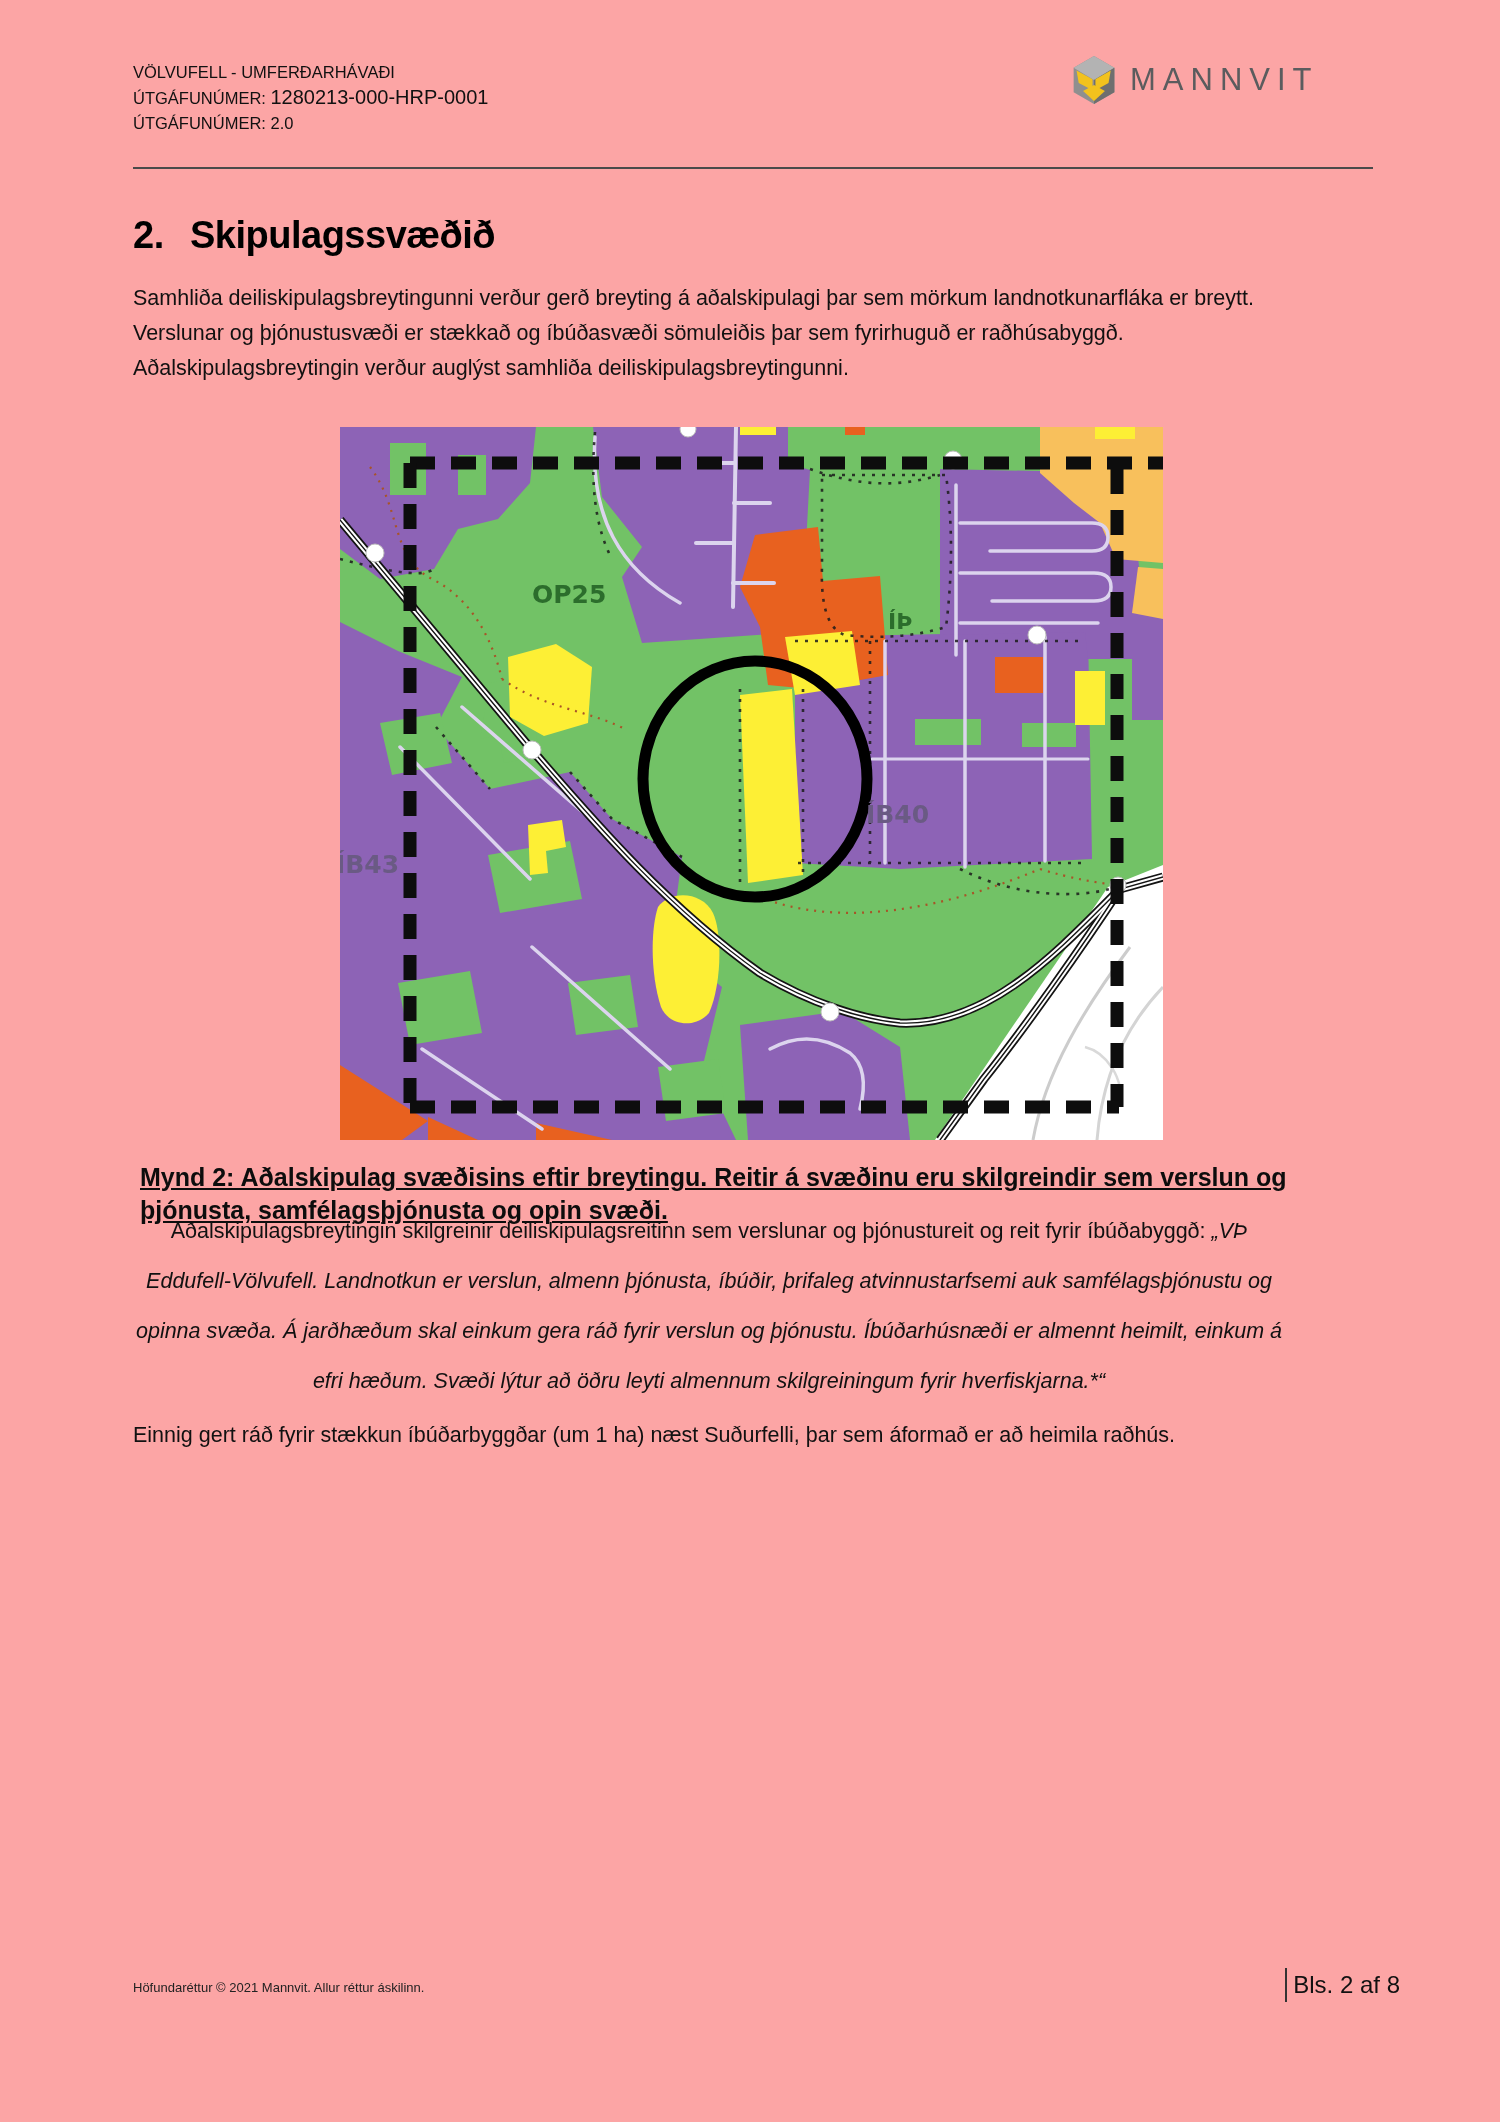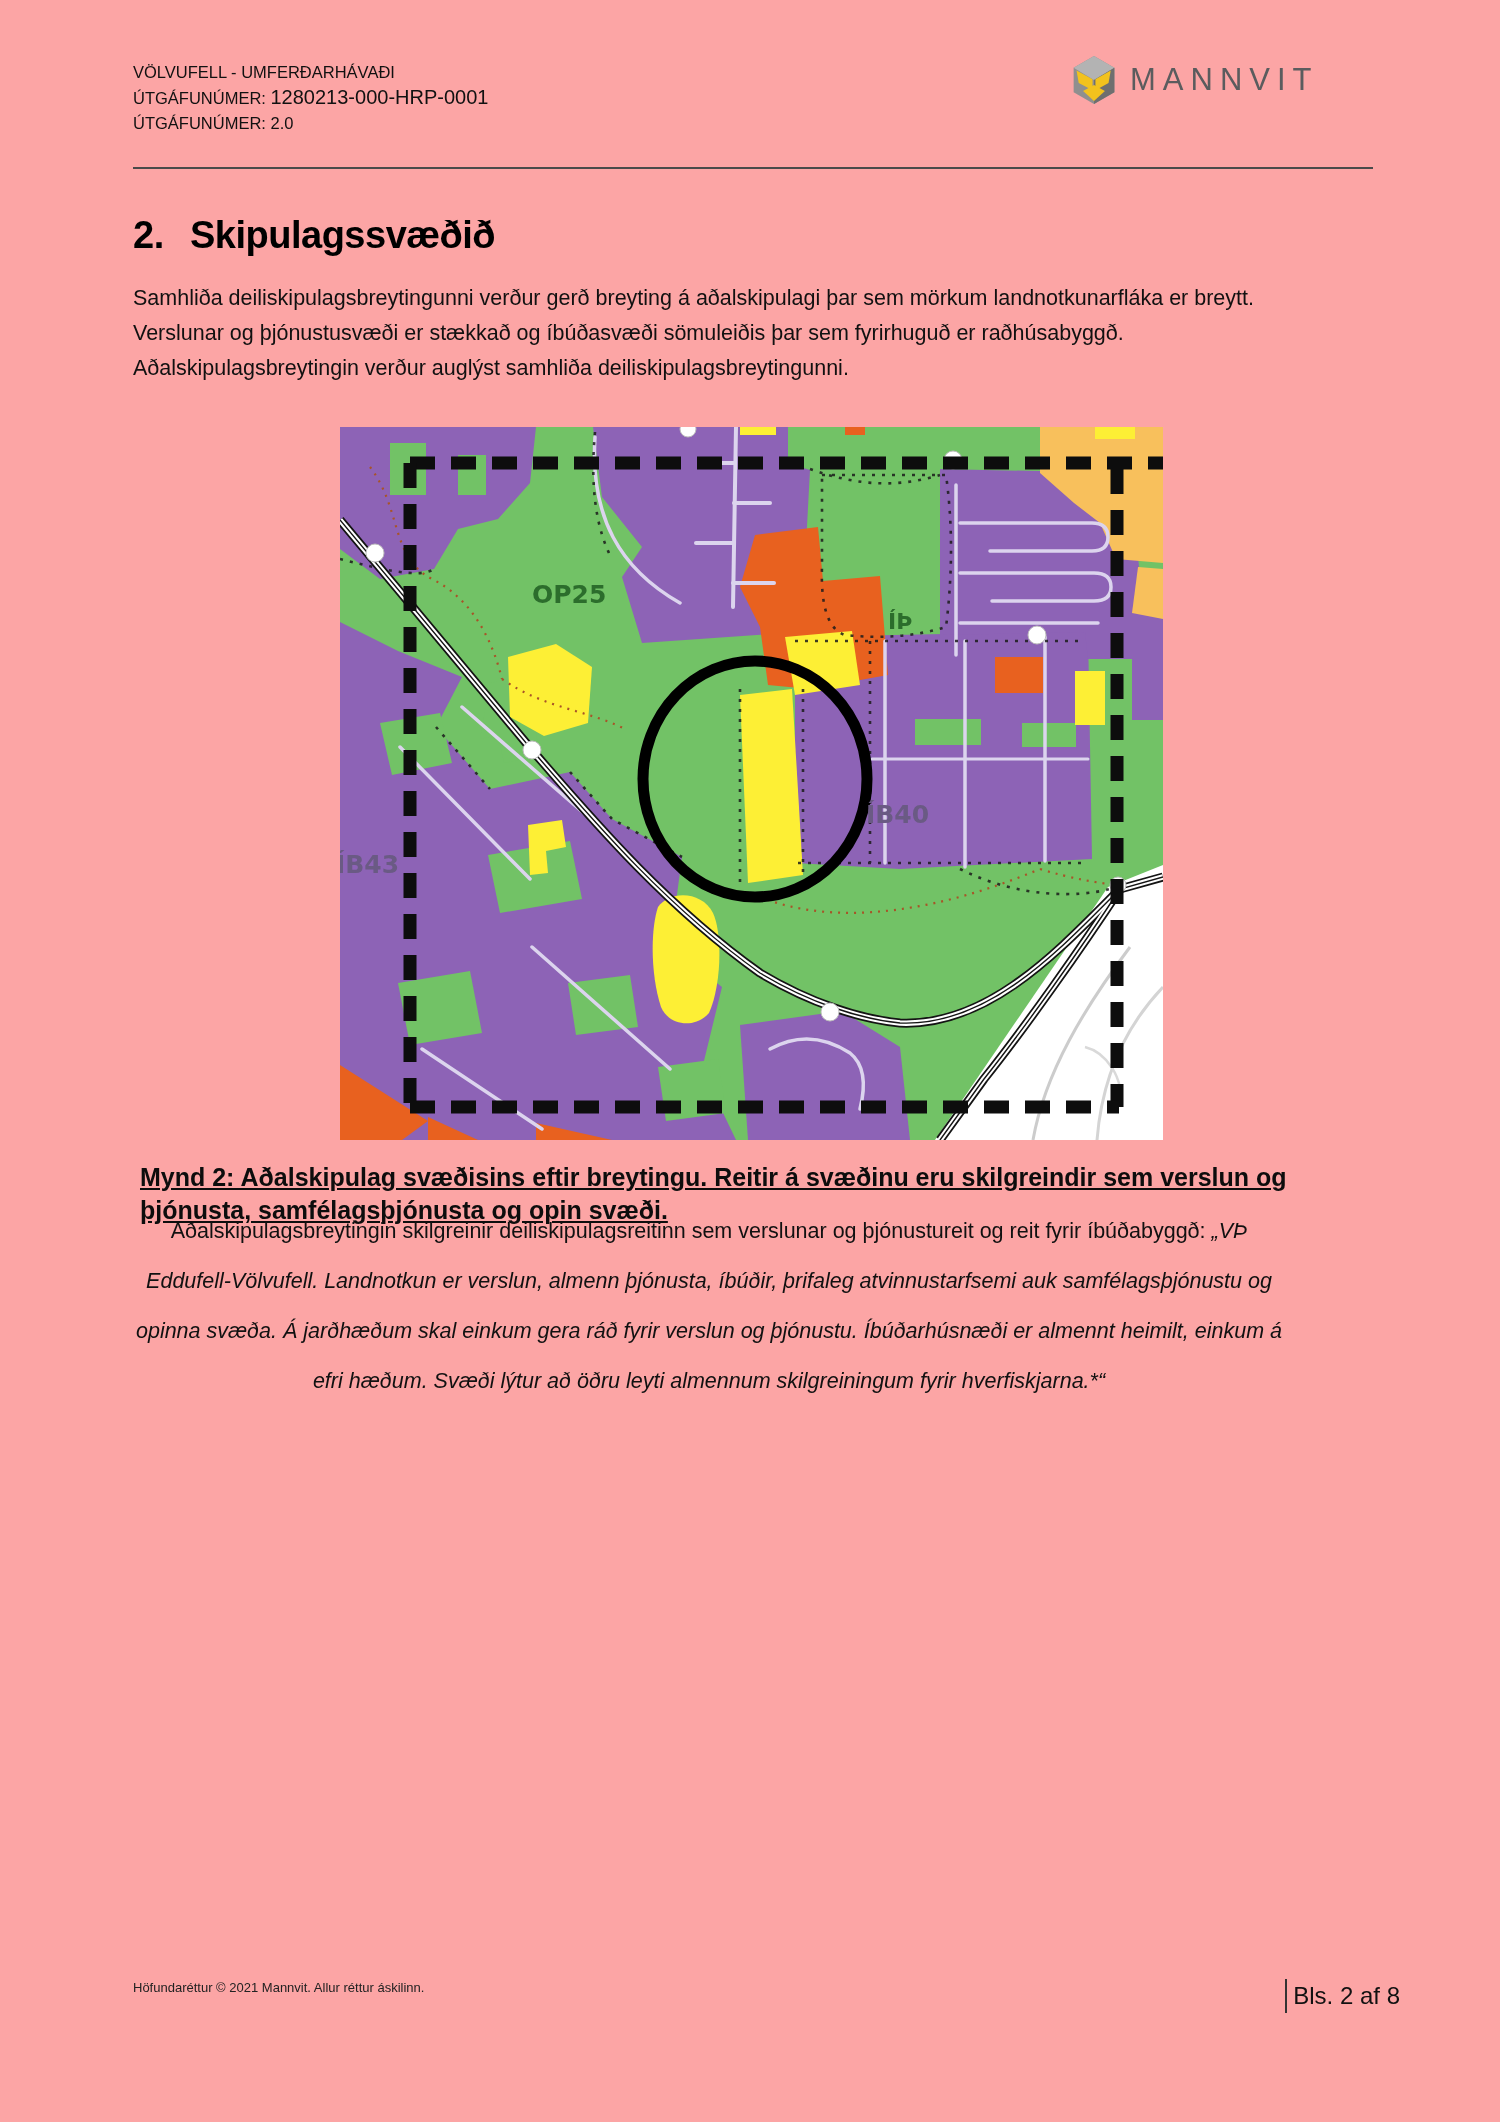--- a/index.html
+++ b/index.html
@@ -23,21 +23,21 @@
   .p2{top:1206px;line-height:50px;text-align:center;}
   .p2 .quote{font-style:italic;}
   .p3{top:1418px;}
   .caption{position:absolute;left:140px;top:1161px;width:1180px;font-size:25px;line-height:33px;font-weight:bold;color:#0d0d0d;text-decoration:underline;}
   
   .map-fig{position:absolute;left:340px;top:427px;width:823px;height:621px;}
   .map-fig svg{display:block;}
   
   .footer-copy{position:absolute;left:133px;top:1980px;font-size:13px;color:#222;}
   .footer-page{position:absolute;right:128px;top:1968px;font-size:24px;color:#111;
-    border-left:2px solid #333;padding-left:6px;line-height:34px;margin-top:11px;}
+    border-left:2px solid #333;padding-left:6px;line-height:34px;}
 </style>
 </head>
 <body>
 
 <div class="page">
 
   <div class="doc-header">
     <div>VÖLVUFELL - UMFERÐARHÁVAÐI</div>
     <div><span>ÚTGÁFUNÚMER: </span><span class="docnum">1280213-000-HRP-0001</span></div>
     <div>ÚTGÁFUNÚMER: 2.0</div>
@@ -202,17 +202,18 @@
         <text x="526" y="396" font-size="25" fill="#6a5a84">ÍB40</text>
         <text x="-4" y="446" font-size="25" fill="#6a5a84">ÍB43</text>
       </g>
     </svg>
   </div>
 
   <div class="caption">Mynd 2: Aðalskipulag svæðisins eftir breytingu. Reitir á svæðinu eru skilgreindir sem verslun og þjónusta, samfélagsþjónusta og opin svæði.</div>
 
   <div class="para p2"><span>Aðalskipulagsbreytingin skilgreinir deiliskipulagsreitinn sem verslunar og þjónustureit og reit fyrir íbúðabyggð: </span><span class="quote">„VÞ Eddufell-Völvufell. Landnotkun er verslun, almenn þjónusta, íbúðir, þrifaleg atvinnustarfsemi auk samfélagsþjónustu og opinna svæða. Á jarðhæðum skal einkum gera ráð fyrir verslun og þjónustu. Íbúðarhúsnæði er almennt heimilt, einkum á efri hæðum. Svæði lýtur að öðru leyti almennum skilgreiningum fyrir hverfiskjarna.*“</span></div>
 
+  <div class="para p3">Einnig gert ráð fyrir stækkun íbúðarbyggðar (um 1 ha) næst Suðurfelli, þar sem áformað er að heimila raðhús.</div>
 
   <div class="footer-copy">Höfundaréttur © 2021 Mannvit. Allur réttur áskilinn.</div>
   <div class="footer-page">Bls. 2 af 8</div>
 
 </div>
 
 </body></html>

